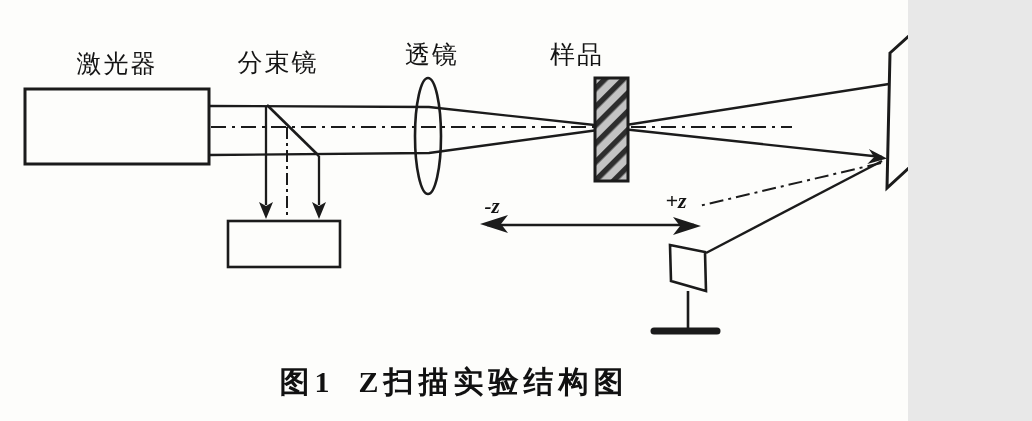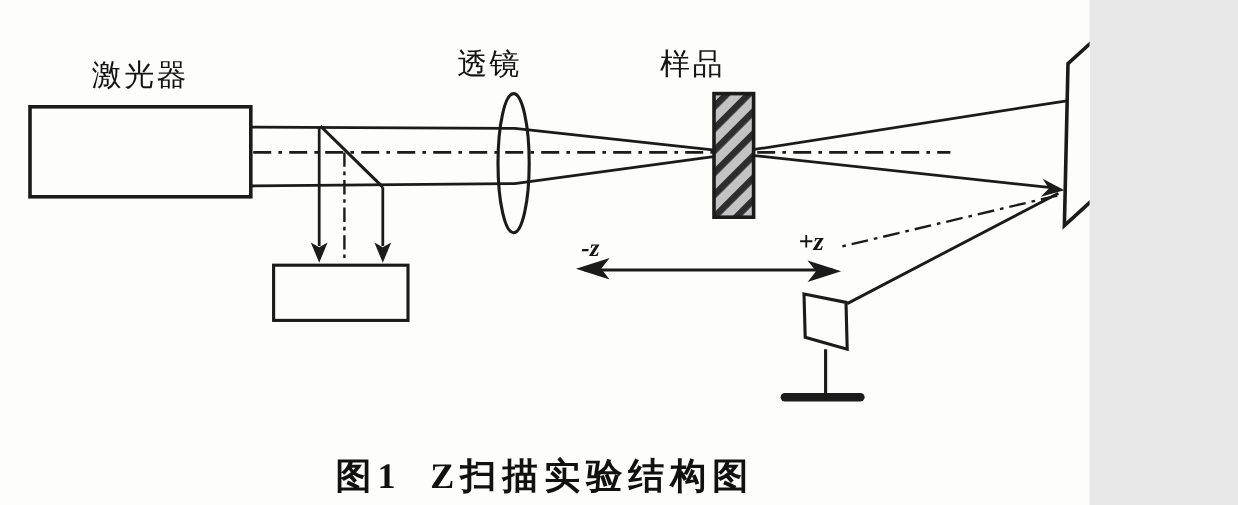--- a/index.html
+++ b/index.html
@@ -34,21 +34,21 @@
     position:absolute;
     transform:translateX(-50%);
     font-style:italic;
     font-size:21px;
     font-weight:bold;
     color:#141414;
     line-height:1;
   }
   .caption{
     position:absolute;
-    left:0;top:380px;width:100%;
+    left:0;top:364px;width:100%;
     text-align:center;
     font-weight:bold;
     font-size:30px;
     color:#111;
     letter-spacing:5px;
     line-height:1.2;
   }
   .caption .cap-num{margin-right:24px;}
 </style>
 </head>
@@ -96,21 +96,22 @@
     <polygon points="670,245 705,252 706,291 671,281" class="ink paperfill" stroke-width="2.6"></polygon>
     <line x1="688" y1="291" x2="688" y2="328" class="ink" stroke-width="2.6"></line>
     <line x1="654" y1="331" x2="717" y2="331" class="ink" stroke-width="7" stroke-linecap="round"></line>
 
     <line x1="487" y1="225" x2="694" y2="225" class="ink" stroke-width="2.4"></line>
     <polygon points="480,224 508,215 501,224 508,233" class="inkfill"></polygon>
     <polygon points="701,226 673,217 680,226 673,235" class="inkfill"></polygon>
   </svg>
 
   <div class="lbl" style="left:117px;top:51px">激光器</div>
-  <div class="lbl" style="left:408px;top:42px">透镜</div>
+  <div class="lbl" style="left:278px;top:50px">分束镜</div>
+  <div class="lbl" style="left:432px;top:42px">透镜</div>
   <div class="lbl" style="left:577px;top:42px">样品</div>
   <div class="zlbl" style="left:492px;top:196px">-z</div>
   <div class="zlbl" style="left:676px;top:190px;font-size:22px">+z</div>
 
   <div class="caption">
     <span class="cap-num">图1</span><span>Z扫描实验结构图</span>
   </div>
 
 </div>
 

